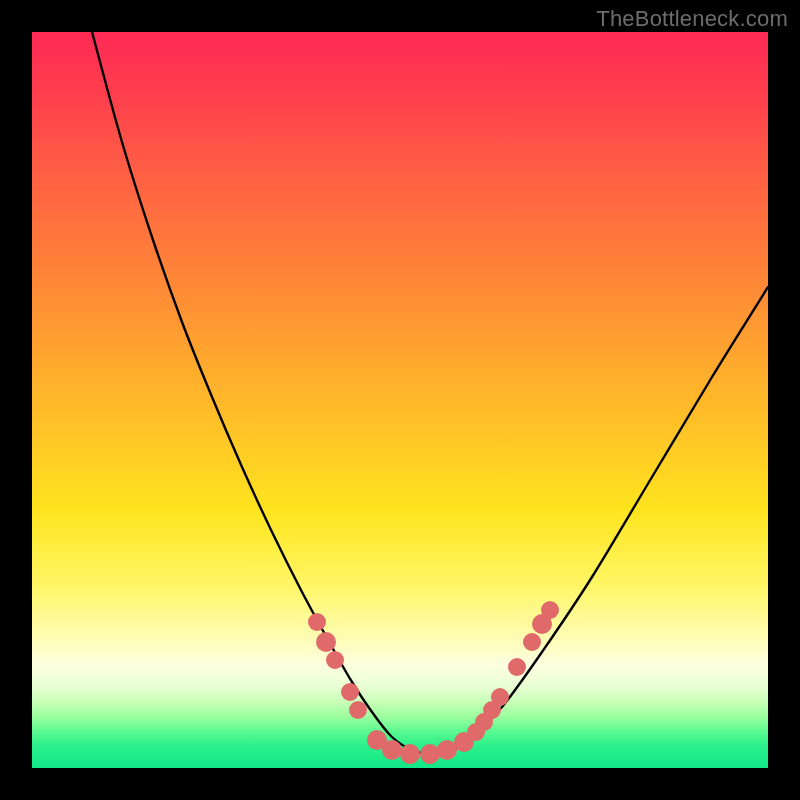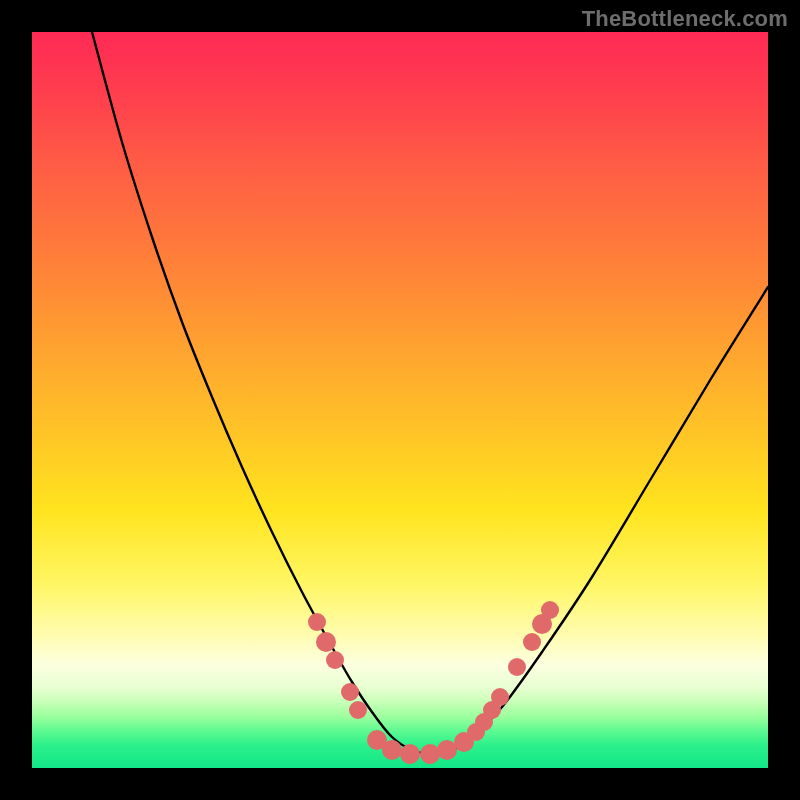--- a/index.html
+++ b/index.html
@@ -44,21 +44,21 @@
       #2bf08b 97%,
       #12e788 100%
     );
   }
   .watermark {
     position: absolute;
     top: 6px;
     right: 12px;
     color: #6d6d6d;
     font-size: 22px;
-    font-weight: 700;
+    font-weight: 400;
     letter-spacing: 0.2px;
     user-select: none;
   }
   svg.curve {
     position: absolute;
     left: 0;
     top: 0;
   }
 </style>
 </head>

